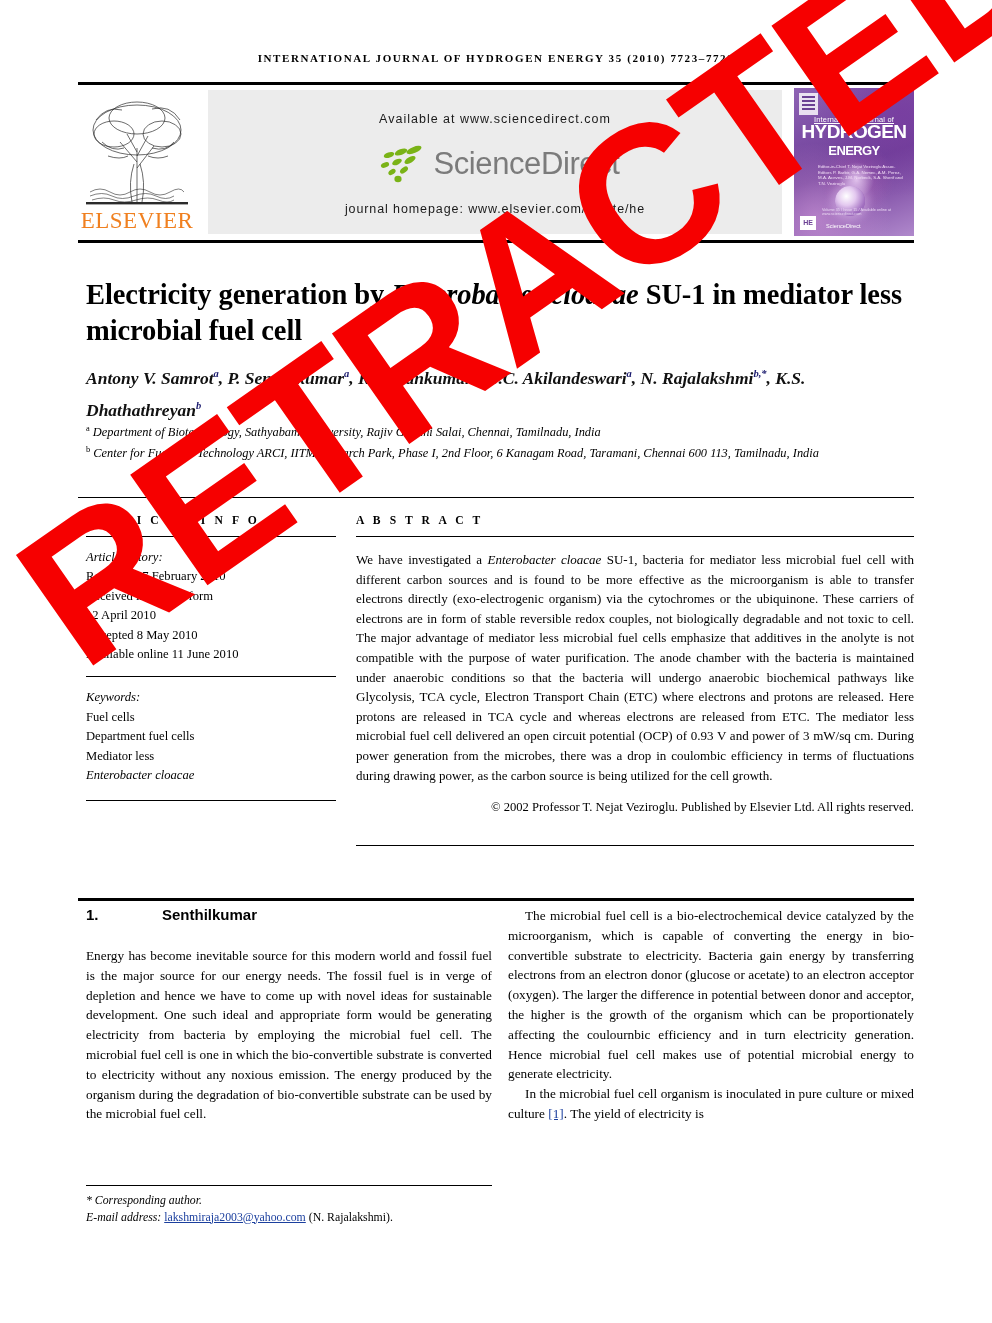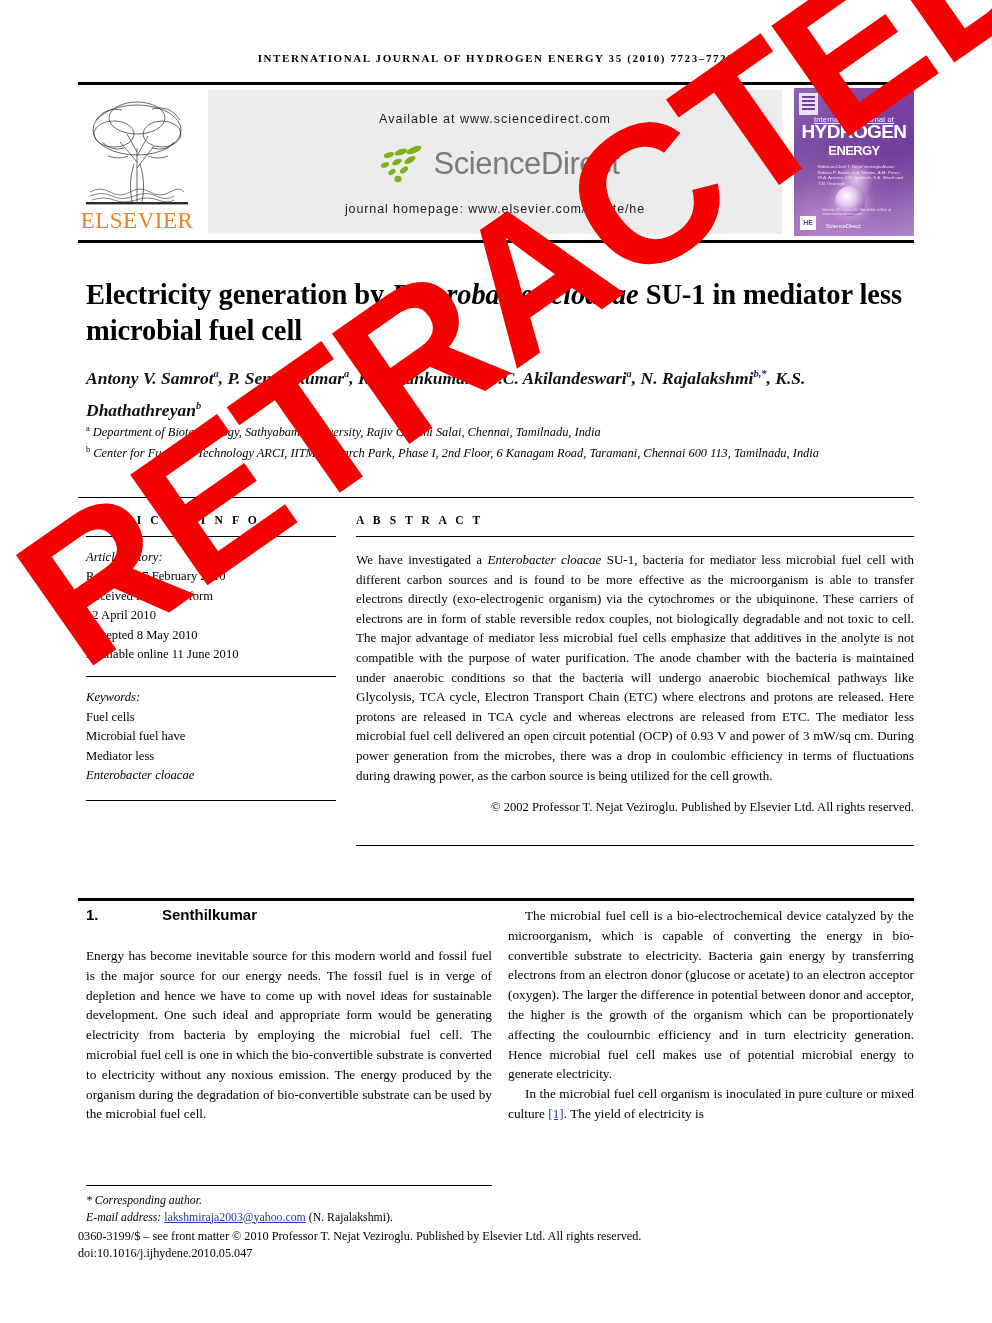--- a/index.html
+++ b/index.html
@@ -345,21 +345,21 @@
         <div class="info-line">Received 27 February 2010</div>
         <div class="info-line">Received in revised form</div>
         <div class="info-line">12 April 2010</div>
         <div class="info-line">Accepted 8 May 2010</div>
         <div class="info-line">Available online 11 June 2010</div>
       </div>
     <div class="hr-thin2"></div>
     <div class="info-line kw-head">Keywords:</div>
     <div id="keywords">
         <div class="info-line kw">Fuel cells</div>
-        <div class="info-line kw">Microbial fuel have</div>
+        <div class="info-line kw">Department fuel cells</div>
         <div class="info-line kw">Mediator less</div>
         <div class="info-line kw it">Enterobacter cloacae</div>
       </div>
   </div>
   <div class="rule-info-bot"></div>
 
   <div class="colR">
     <div class="sec-label">A B S T R A C T</div>
     <div class="hr-thin"></div>
     <p class="abstract-p">
@@ -385,20 +385,16 @@
     </p>
   </div>
 
   <div class="rule-foot"></div>
   <div class="footnote">
     <div class="fi">* Corresponding author.</div>
     <div>
       <span class="fi">E-mail address: </span><a class="mail" href="#">lakshmiraja2003@yahoo.com</a><span> (N. Rajalakshmi).</span>
     </div>
   </div>
-  <div class="frontmatter">
-    <div>0360-3199/$ – see front matter © 2010 Professor T. Nejat Veziroglu. Published by Elsevier Ltd. All rights reserved.</div>
-    <div>doi:10.1016/j.ijhydene.2010.05.047</div>
-  </div>
 
   <div class="stamp" style="color: rgb(246, 0, 0);">RETRACTED</div>
 
 </div>
 
 </body></html>

